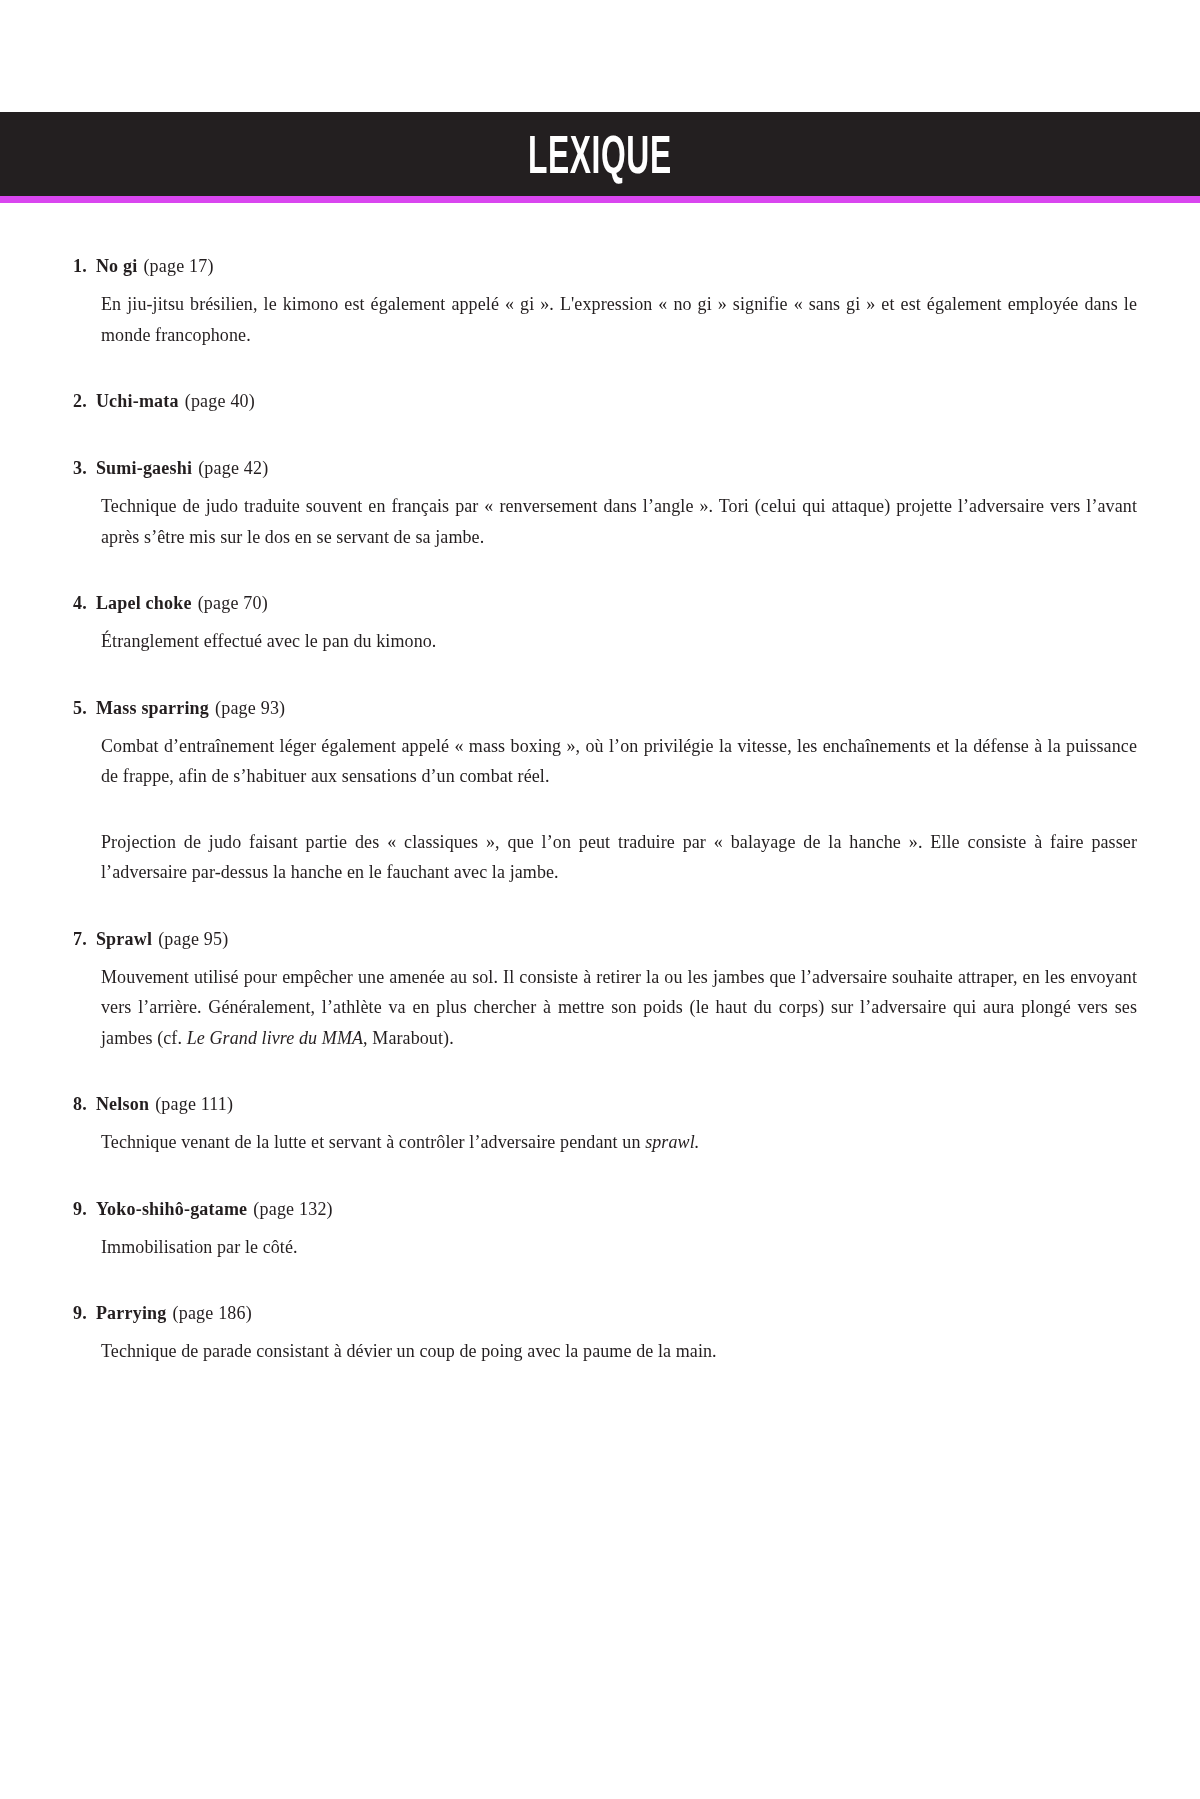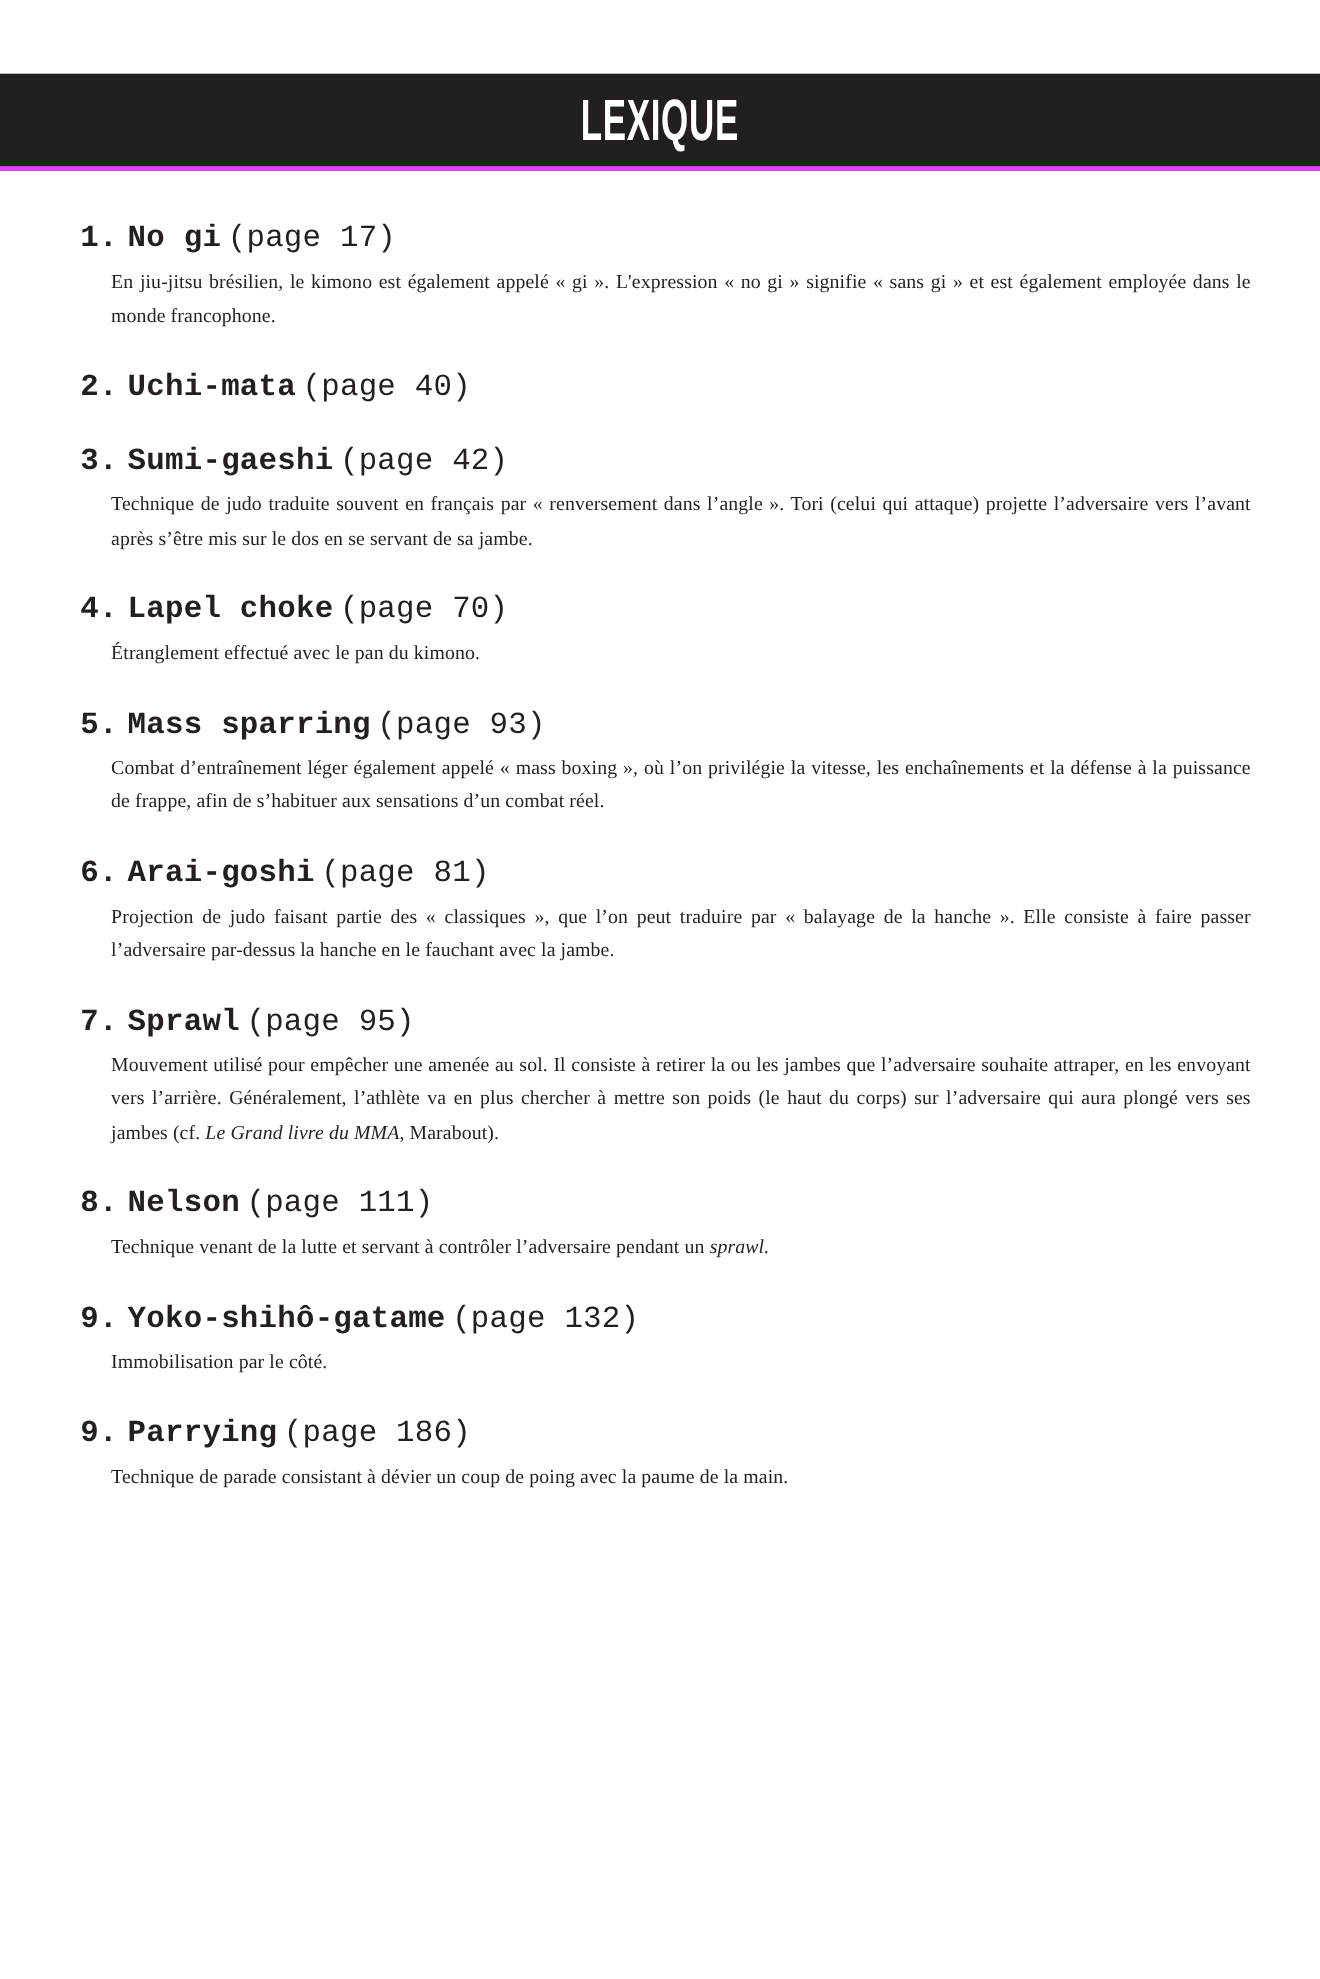--- a/index.html
+++ b/index.html
@@ -10,27 +10,27 @@
   .page {
     position: relative;
     width: 1200px;
     height: 1799px;
     background: var(--page-bg, #ffffff);
     overflow: hidden;
     font-family: "Liberation Serif", serif;
     color: var(--text, #231e1f);
   }
   .banner {
-    margin-top: 67px;
+    margin-top: 112px;
     height: 84px;
     background: var(--banner-bg, #231f20);
     display: flex;
     align-items: center;
     justify-content: center;
-    border-bottom: 4px solid #d946ef;
+    border-bottom: 7px solid #d946ef;
   }
   .banner-title {
     margin: 0;
     color: var(--banner-text, #ffffff);
     font-family: "Liberation Sans", sans-serif;
     font-weight: 700;
     font-size: 53px;
     line-height: 1;
     letter-spacing: 1px;
     transform: scaleX(0.60);
@@ -41,25 +41,24 @@
     padding: 0 63px 60px 73px;
   }
   .entry {
     margin-top: 35px;
   }
   .entry:first-child {
     margin-top: 47px;
   }
   .entry-heading {
     margin: 0;
-    font-size: 28px;
+    font-size: 18px;
     line-height: 32px;
     font-weight: 700;
     letter-spacing: 0.2px;
-    font-family: Liberation Mono, monospace;
   }
   .entry-heading .num {
     margin-right: 9px;
   }
   .entry-heading .pref {
     font-weight: 400;
     margin-left: 6px;
   }
   .definition {
     margin: 7px 0 0 28px;
@@ -101,21 +100,20 @@
       <h2 class="entry-heading"><span class="num">4.</span><span class="term">Lapel choke</span><span class="pref">(page 70)</span></h2>
       <p class="definition"><span>Étranglement effectué avec le pan du kimono.</span></p>
     </section>
 
     <section class="entry">
       <h2 class="entry-heading"><span class="num">5.</span><span class="term">Mass sparring</span><span class="pref">(page 93)</span></h2>
       <p class="definition"><span>Combat d’entraînement léger également appelé «&nbsp;mass boxing&nbsp;», où l’on privilégie la vitesse, les enchaînements et la défense à la puissance de frappe, afin de s’habituer aux sensations d’un combat réel.</span></p>
     </section>
 
     <section class="entry">
-      <h2 class="entry-heading"><span class="num">6.</span><span class="term">Arai-goshi</span><span class="pref">(page 81)</span></h2>
       <p class="definition"><span>Projection de judo faisant partie des «&nbsp;classiques&nbsp;», que l’on peut traduire par «&nbsp;balayage de la hanche&nbsp;». Elle consiste à faire passer l’adversaire par-dessus la hanche en le fauchant avec la jambe.</span></p>
     </section>
 
     <section class="entry">
       <h2 class="entry-heading"><span class="num">7.</span><span class="term">Sprawl</span><span class="pref">(page 95)</span></h2>
       <p class="definition"><span>Mouvement utilisé pour empêcher une amenée au sol. Il consiste à retirer la ou les jambes que l’adversaire souhaite attraper, en les envoyant vers l’arrière. Généralement, l’athlète va en plus chercher à mettre son poids (le haut du corps) sur l’adversaire qui aura plongé vers ses jambes (cf. </span><span class="it">Le Grand livre du MMA</span><span>, Marabout).</span></p>
     </section>
 
     <section class="entry">
       <h2 class="entry-heading"><span class="num">8.</span><span class="term">Nelson</span><span class="pref">(page 111)</span></h2>

